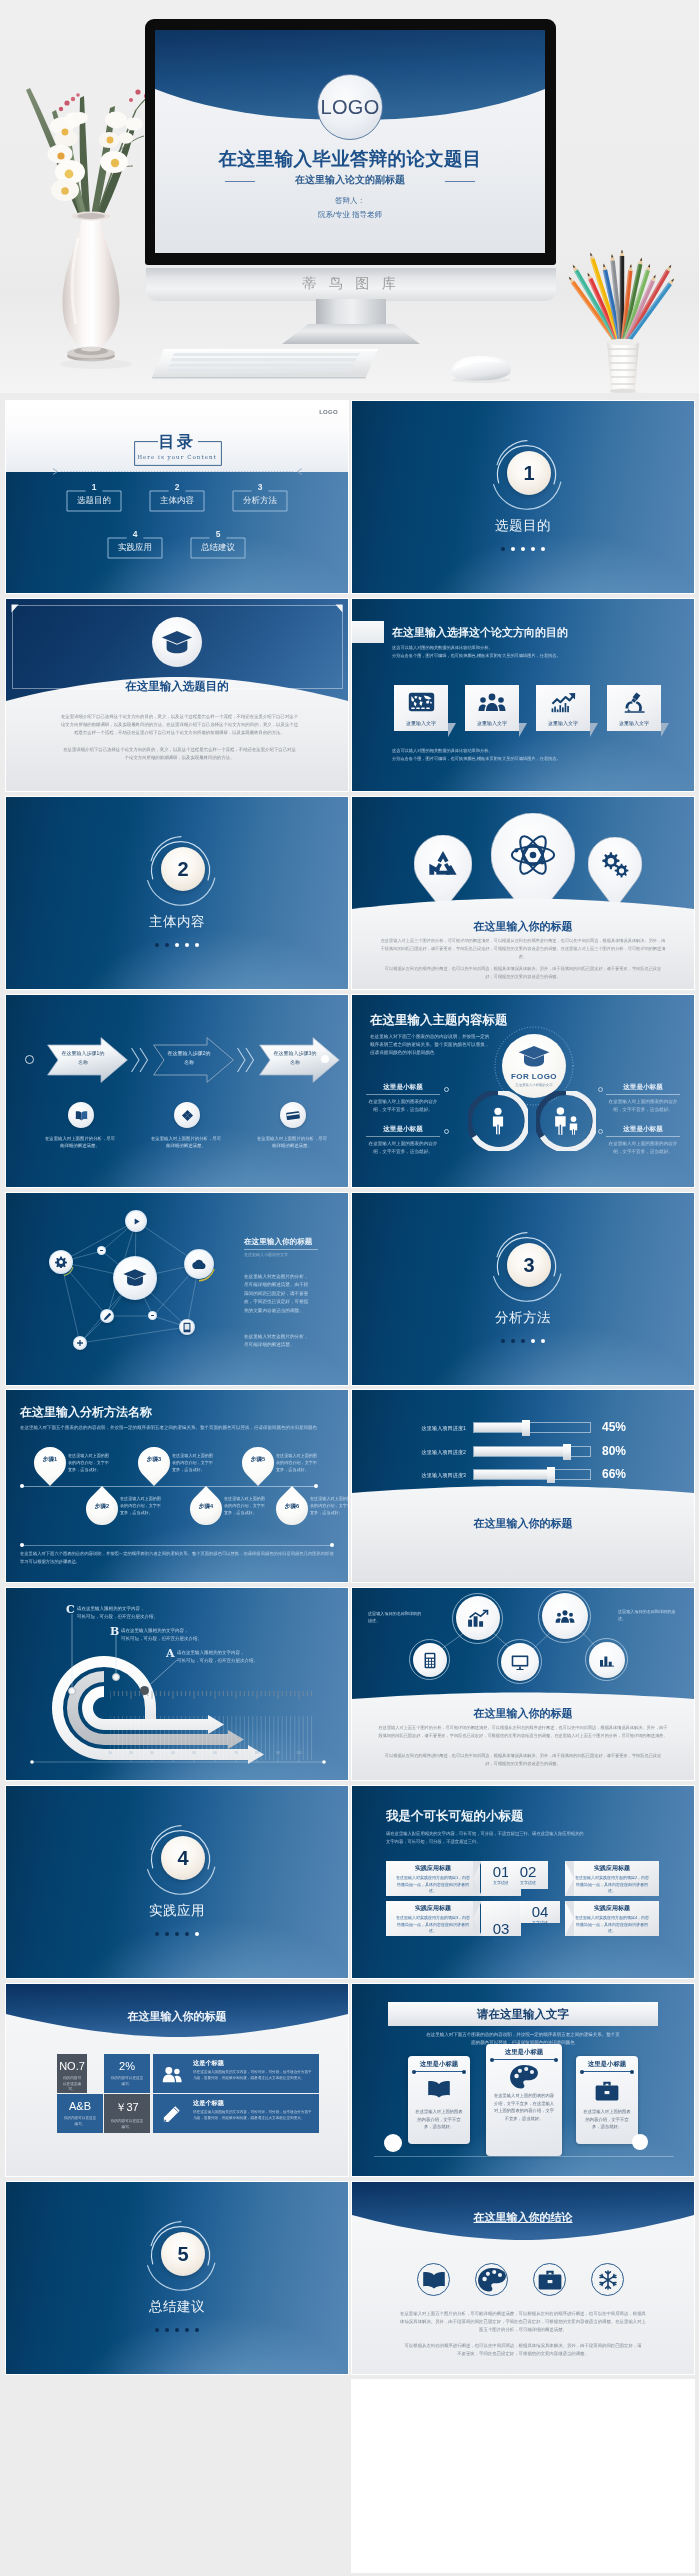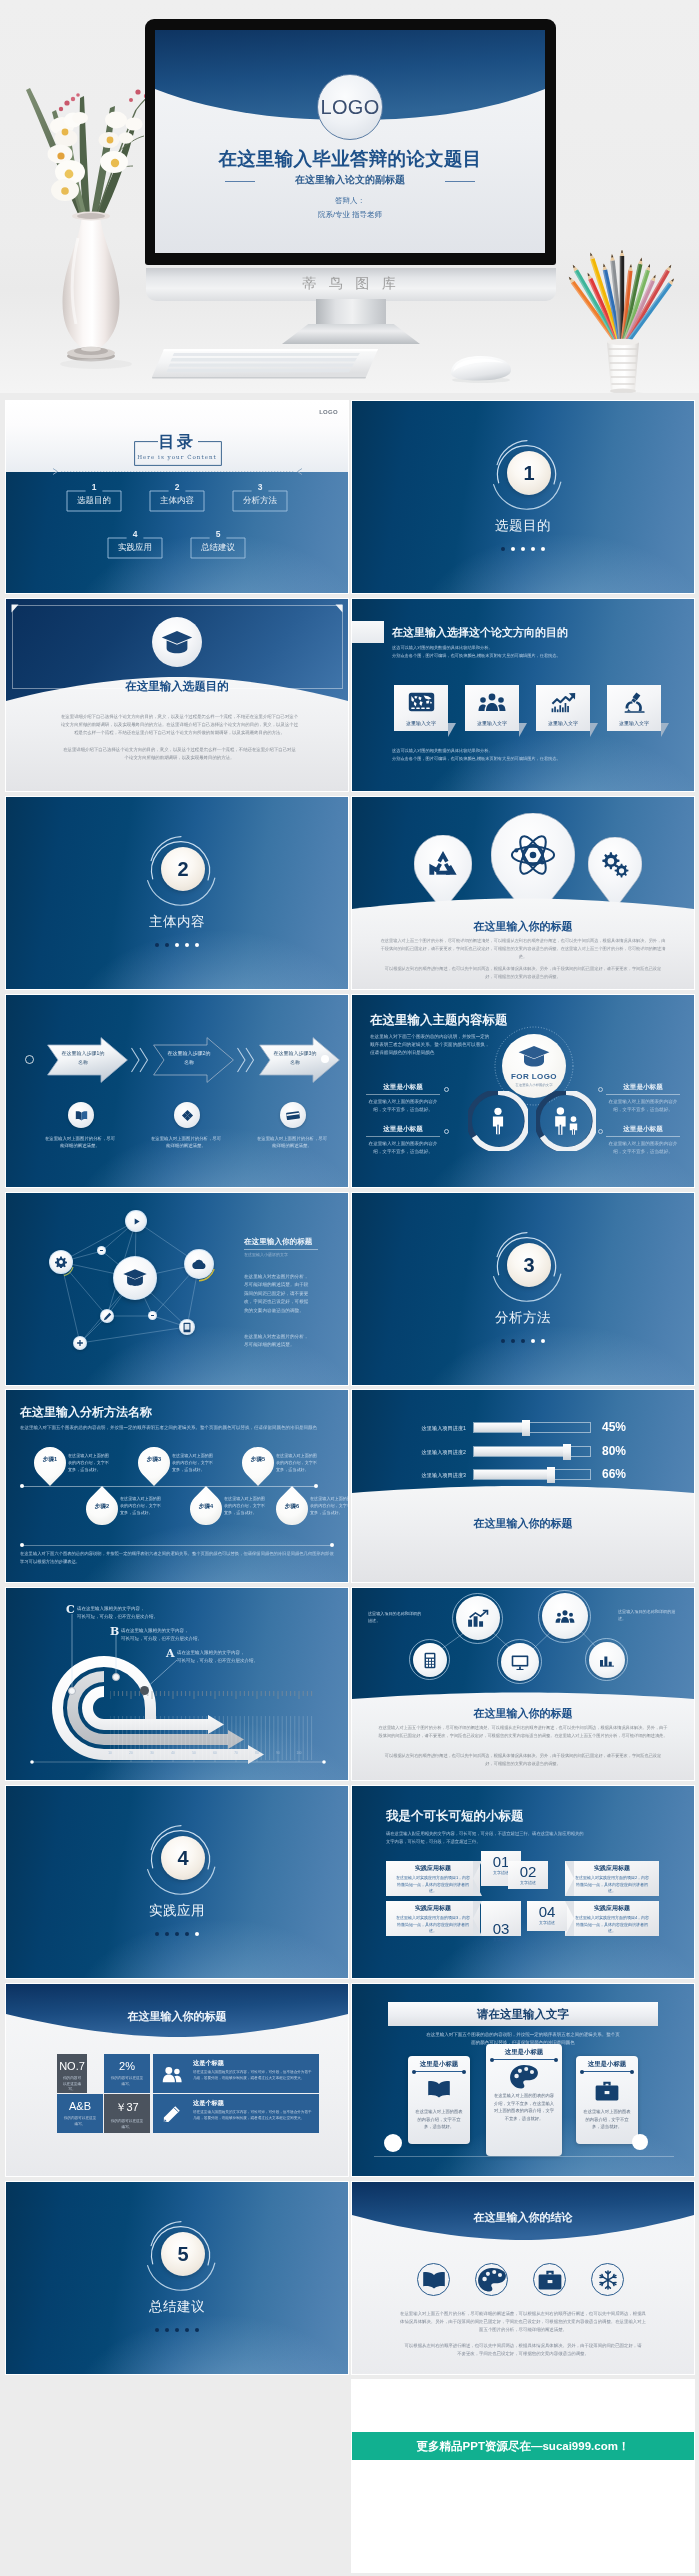--- a/index.html
+++ b/index.html
@@ -163,21 +163,21 @@
           display:flex;align-items:center;justify-content:center;font-size:11.5px;color:#17406e;font-weight:700;}
   .tc-lead{position:absolute;left:0;right:0;top:47px;text-align:center;font-size:4.5px;color:#c3d5e8;line-height:1.8;}
   .tc-card{position:absolute;border-radius:4px;
            background:linear-gradient(170deg,#fbfcfd 0%,#f0f2f5 50%,#e2e5ea 100%);
            box-shadow:0 1px 4px rgba(0,0,0,.2);}
   .tc-h{position:absolute;text-align:center;font-size:6.4px;color:#17406e;font-weight:700;}
   .tc-b{position:absolute;text-align:center;font-size:4.3px;color:#55657a;line-height:1.75;}
 
   
   .cc-arc{position:absolute;}
-  .cc-title{position:absolute;left:0;right:0;top:28px;text-align:center;font-size:11px;color:#eef4fa;font-weight:700;}
+  .cc-title{position:absolute;left:0;right:0;top:28px;text-align:center;font-size:11px;color:#eef4fa;font-weight:700;text-decoration:underline;}
   .cc-ic{position:absolute;width:33px;height:33px;border-radius:50%;border:1.2px solid #2a5c8e;
          display:flex;align-items:center;justify-content:center;}
   .cc-p{position:absolute;text-align:center;font-size:4.4px;color:#7c8593;line-height:1.85;}
 
   
   .th-arc{position:absolute;}
   .th-t{position:absolute;left:0;right:0;top:72px;text-align:center;font-size:19px;color:#ffffff;letter-spacing:3px;}
 
   
   .pr{position:absolute;left:0;top:0;width:342px;height:192px;background:#ffffff;}
@@ -1332,21 +1332,21 @@
         <div class="sl bgblue">
           <div class="fn-title">我是个可长可短的小标题</div>
 <div class="fn-lead">
  <div>请在这里输入跟应用相关的文字内容，可长可短，可分段，不适宜超过三行。请在这里输入跟应用相关的</div>
             <div>文字内容，可长可短，可分段，不适宜超过三行。</div>
           </div>
           <div class="fn-card" style="left:34px;top:75px;width:94px;height:35px">
             <div class="fn-h" style="margin-top:3px">实践应用标题</div>
             <div class="fn-b" style="padding:2px 8px 0 8px">在这里输入对实践应用方面的项目1，内容特微简短一点，具体内容应应由演讲者阐述。</div>
           </div>
-          <div class="fn-numbox" style="left:129px;top:65px;width:40px;height:35px">
+          <div class="fn-numbox" style="left:129px;top:75px;width:40px;height:35px">
             <div class="fn-n" style="margin-top:3px">01</div>
             <div class="fn-s">文字描述</div>
           </div>
           <svg style="position:absolute;left:121px;top:75px" width="9" height="35" viewBox="0 0 9 35">
             <path d="M0 0 H9 L0 17.5 L9 35 H0 Z" fill="#dfe3e8"></path>
           </svg>
           <div class="fn-card" style="left:213px;top:75px;width:94px;height:35px">
             <div class="fn-h" style="margin-top:3px">实践应用标题</div>
             <div class="fn-b" style="padding:2px 8px 0 8px">在这里输入对实践应用方面的项目2，内容特微简短一点，具体内容应应由演讲者阐述。</div>
           </div>
@@ -1365,21 +1365,21 @@
             <div class="fn-n" style="margin-top:20px">03</div>
             <div class="fn-s">文字描述</div>
           </div>
           <svg style="position:absolute;left:121px;top:115px" width="9" height="35" viewBox="0 0 9 35">
             <path d="M0 0 H9 L0 17.5 L9 35 H0 Z" fill="#dfe3e8"></path>
           </svg>
           <div class="fn-card" style="left:213px;top:115px;width:94px;height:35px">
             <div class="fn-h" style="margin-top:3px">实践应用标题</div>
             <div class="fn-b" style="padding:2px 8px 0 8px">在这里输入对实践应用方面的项目4，内容特微简短一点，具体内容应应由演讲者阐述。</div>
           </div>
-          <div class="fn-numbox" style="left:175px;top:115px;width:40px;height:30px">
+          <div class="fn-numbox" style="left:168px;top:115px;width:40px;height:22px">
             <div class="fn-n" style="margin-top:3px">04</div>
             <div class="fn-s">文字描述</div>
           </div>
           <svg style="position:absolute;left:213px;top:115px" width="9" height="35" viewBox="0 0 9 35">
             <path d="M9 0 H0 L9 17.5 L0 35 H9 Z" fill="#dfe3e8"></path>
           </svg>
         </div>
       </div>
 <div class="slide" style="left:6px;top:1984px">
         <div class="sl bgblue">
@@ -1549,20 +1549,19 @@
               </g>
             </svg>
           </div>
           <div class="cc-p" style="left:46px;top:128px;width:250px">在这里输入对上面五个图片的分析，尽可能详细的阐述清楚，可以根据从左到右的顺序进行阐述，也可以先中间后两边，根据具体情况具体解决。另外，由于段落间的间距已固定好，字间距也已设定好，可根据您的文案内容做适当的调整。在这里输入对上面五个图片的分析，尽可能详细的阐述清楚。</div>
 <div class="cc-p" style="left:52px;top:160px;width:238px">可以根据从左到右的顺序进行阐述，也可以先中间后两边，根据具体情况具体解决。另外，由于段落间的间距已固定好，请不要更改，字间距也已设定好，可根据您的文案内容做适当的调整。</div>
         </div>
       </div>
 <div class="slide" style="left:352px;top:2380px">
         <div class="sl ">
           <div class="pr">
- <div class="pr-a">更多精品PPT资源尽在—sucai999.com！</div>
 </div>
         </div>
       </div>
 </div>
 
 </div>
 
 
 </body></html>

